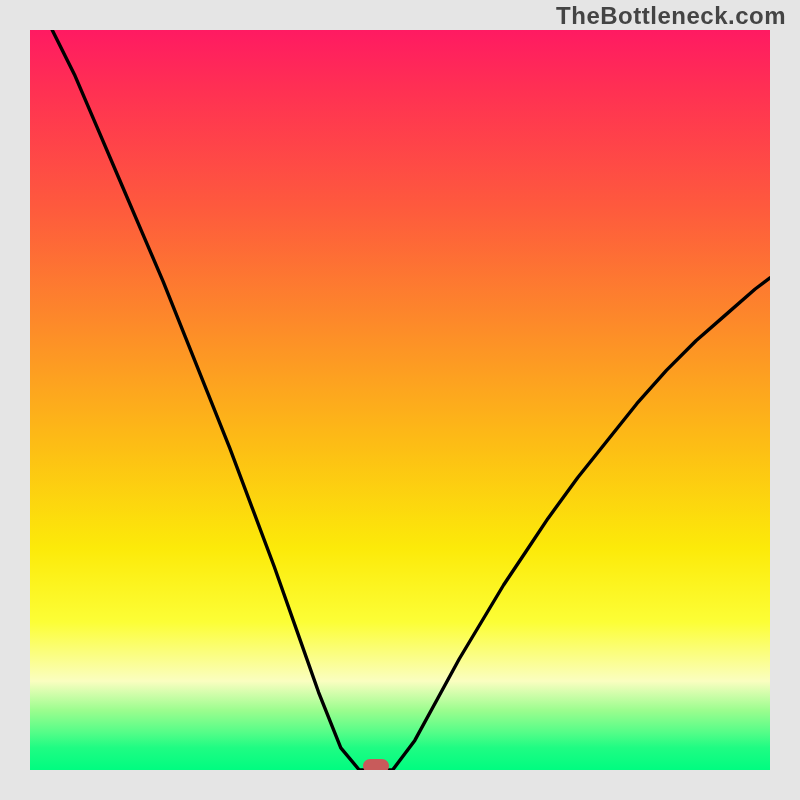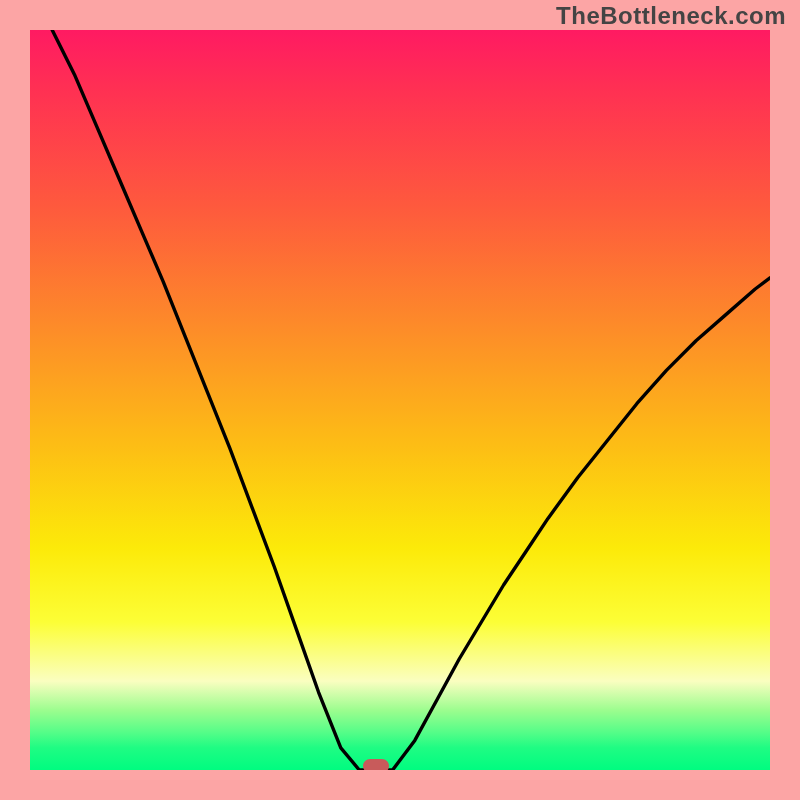--- a/index.html
+++ b/index.html
@@ -8,21 +8,21 @@
     width: 800px;
     height: 800px;
     background: #000;
     overflow: hidden;
     font-family: Arial, Helvetica, sans-serif;
   }
   .outer {
     position: relative;
     width: 800px;
     height: 800px;
-    background: #fca5a5;
+    background: #e5e5e5;
   }
   .watermark {
     position: absolute;
     top: 2px;
     right: 14px;
     color: #444;
     font-size: 24px;
     font-weight: 600;
     letter-spacing: 0.5px;
     z-index: 5;

